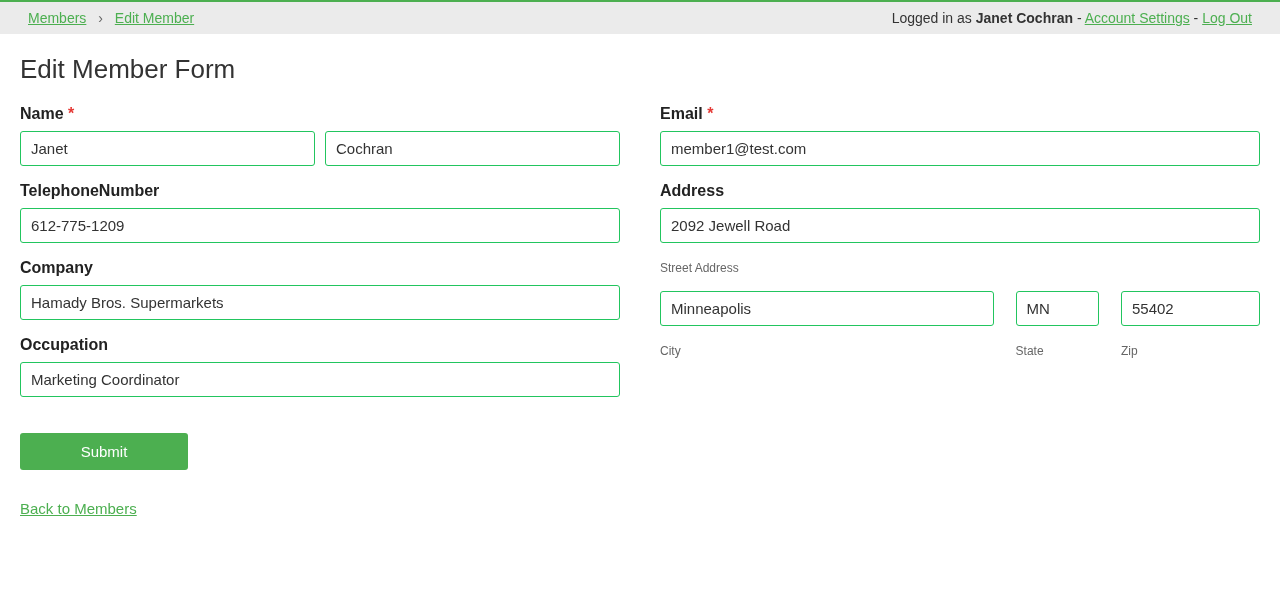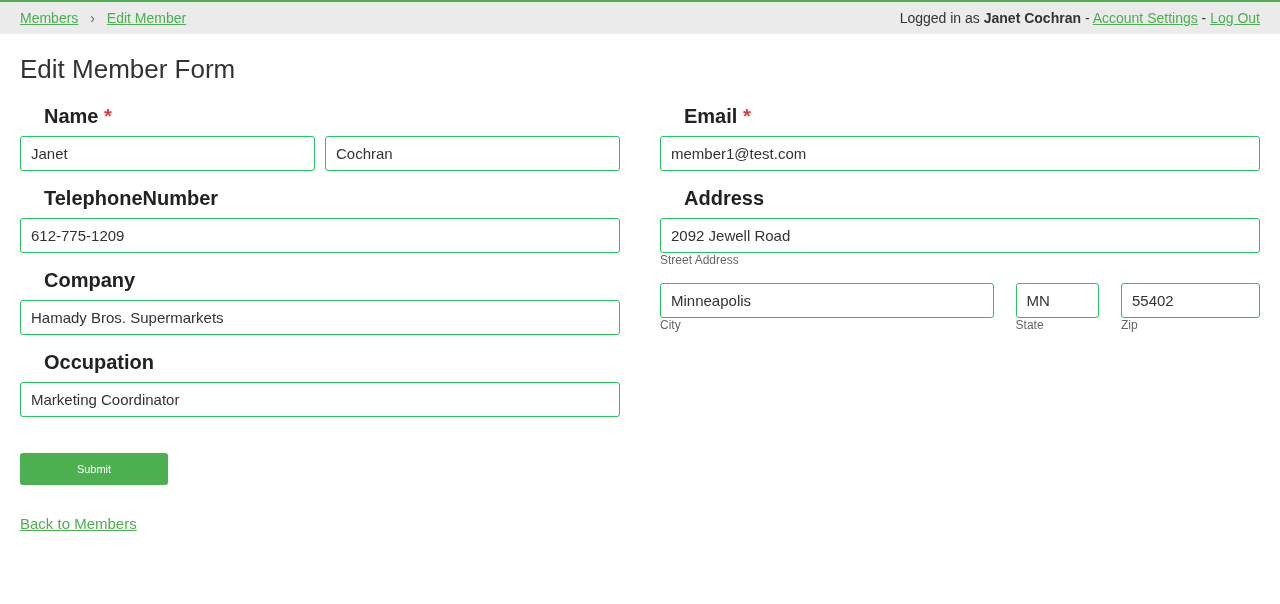--- a/index.html
+++ b/index.html
@@ -12,21 +12,21 @@
     font-size: 14px;
     color: #333;
     background: #fff;
   }
   .top-border {
     height: 2px;
     background: #4caf50;
   }
   .top-bar {
     background: #ebebeb;
-    padding: 8px 20px;
+    padding: 8px 28px;
     display: flex;
     justify-content: space-between;
     align-items: flex-end;
     font-size: 14px;
     color: #333;
   }
   .breadcrumb a {
     color: #4caf50;
     text-decoration: underline;
   }
@@ -55,24 +55,23 @@
     display: grid;
     grid-template-columns: 1fr 1fr;
     gap: 0 40px;
   }
   .form-group {
     margin-bottom: 16px;
   }
   .form-label {
     display: block;
     font-weight: 600;
-    font-size: 20px;
+    font-size: 16px;
     margin-bottom: 8px;
     color: #222;
-    margin-left: 24px;
   }
   .required {
     color: #e53935;
   }
   .input-row {
     display: flex;
     gap: 10px;
   }
   .input-row > * {
     flex: 1;
@@ -82,34 +81,34 @@
     padding: 8px 10px;
     font-size: 15px;
     border: 1px solid #22c55e;
     border-radius: 3px;
     color: #333;
     background: #fff;
   }
   .sub-label {
     font-size: 12px;
     color: #666;
-    margin-top: 0;
+    margin-top: 18px;
   }
   .address-row2 {
     display: grid;
     grid-template-columns: 6fr 1.5fr 2.5fr;
     gap: 22px;
   }
   .submit-btn {
     background: #4caf50;
     color: #fff;
     border: none;
     padding: 10px 0;
-    width: 148px;
-    font-size: 11px;
+    width: 168px;
+    font-size: 15px;
     border-radius: 3px;
     cursor: pointer;
     margin-top: 20px;
   }
   .back-link {
     display: inline-block;
     margin-top: 30px;
     color: #4caf50;
     font-size: 15px;
   }

